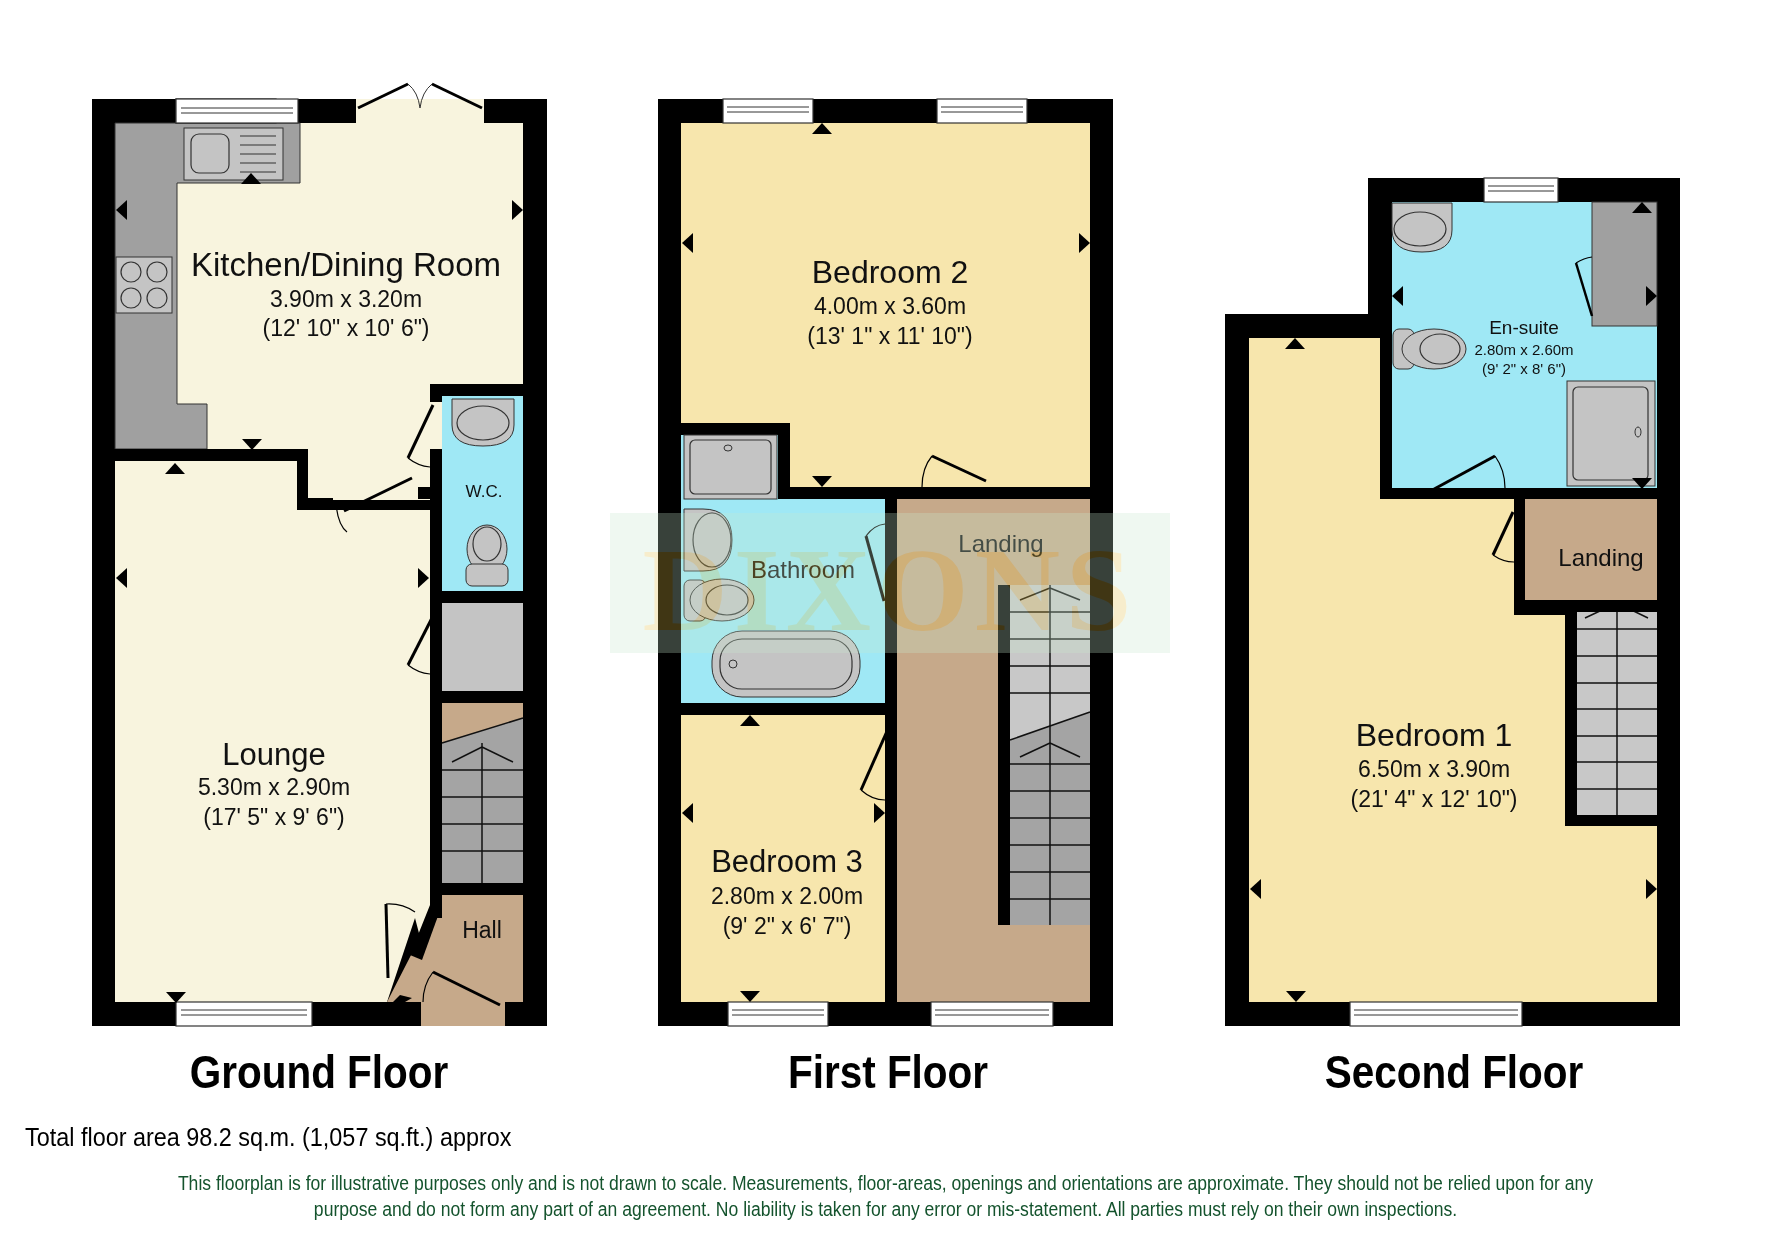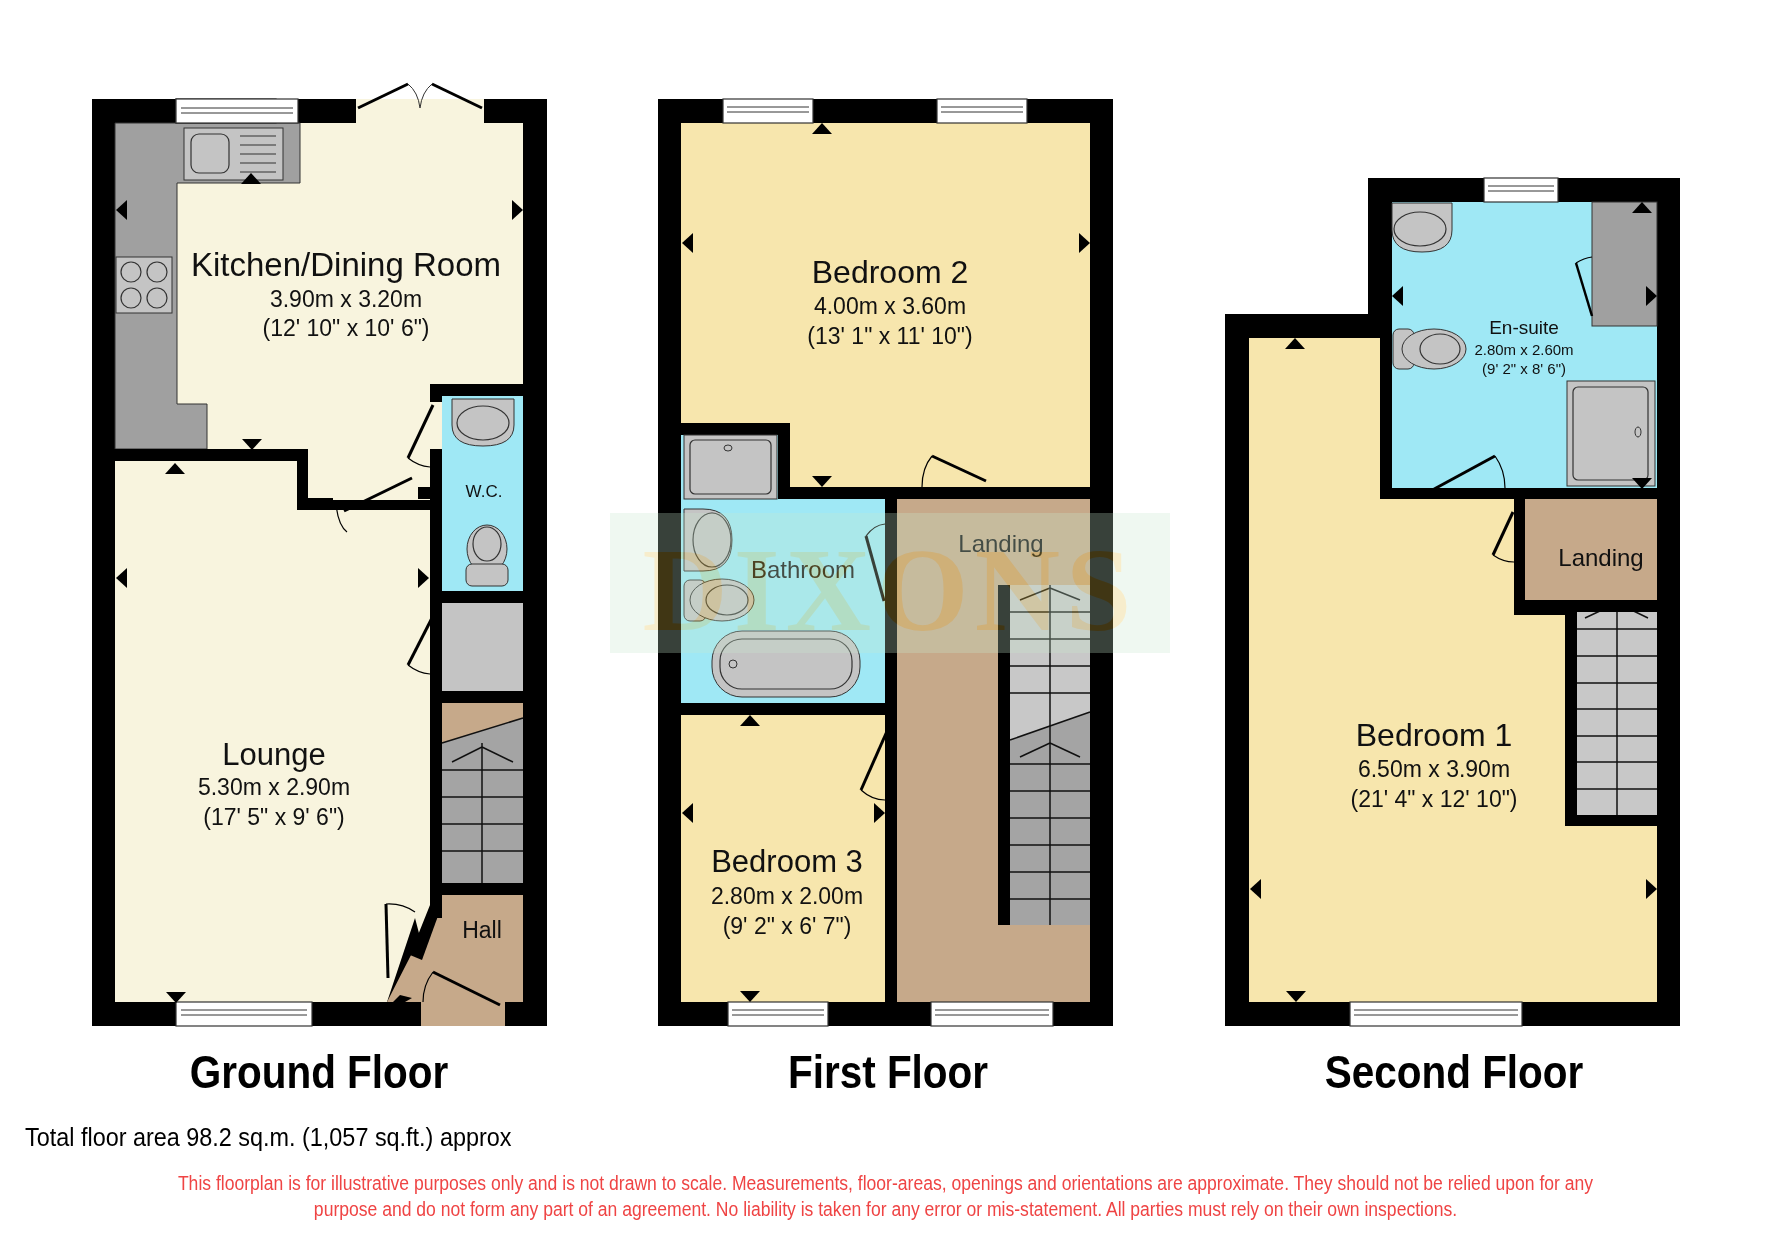--- a/index.html
+++ b/index.html
@@ -2,21 +2,21 @@
 <html><head>
 <meta charset="utf-8">
 <style>
   html, body { margin:0; padding:0; background:#ffffff; }
   body { width:1771px; height:1240px; position:relative; overflow:hidden; font-family:"Liberation Sans", sans-serif; }
   #plan { position:absolute; left:0; top:0; width:1771px; height:1240px; }
   .room-name { font-family:"Liberation Sans", sans-serif; fill:#111; }
   .dim { font-family:"Liberation Sans", sans-serif; fill:#111; }
   .floor-title { position:absolute; font-family:"Liberation Sans", sans-serif; font-weight:bold; font-size:46px; color:#000; text-align:center; width:460px; transform:scaleX(0.88); transform-origin:center; }
   .total { position:absolute; left:25px; top:1122px; font-size:26px; color:#000; transform:scaleX(0.9); transform-origin:left; white-space:nowrap; }
-  .disclaimer { position:absolute; left:20px; top:1170px; width:1731px; font-size:19.5px; line-height:26px; color:#ef4444; text-align:center; }
+  .disclaimer { position:absolute; left:20px; top:1170px; width:1731px; font-size:19.5px; line-height:26px; color:#14532d; text-align:center; }
   .watermark-text { font-family:"Liberation Serif", "DejaVu Serif", serif; font-weight:bold; }
 </style>
 </head>
 <body>
 
 <svg id="plan" xmlns="http://www.w3.org/2000/svg" width="1771" height="1240" viewBox="0 0 1771 1240">
   <defs>
     <g id="win-h">
       <rect x="0" y="0" width="100" height="24" fill="#fff" stroke="#333" stroke-width="1.2"></rect>
       <line x1="4" y1="10" x2="96" y2="10" stroke="#333" stroke-width="1"></line>

